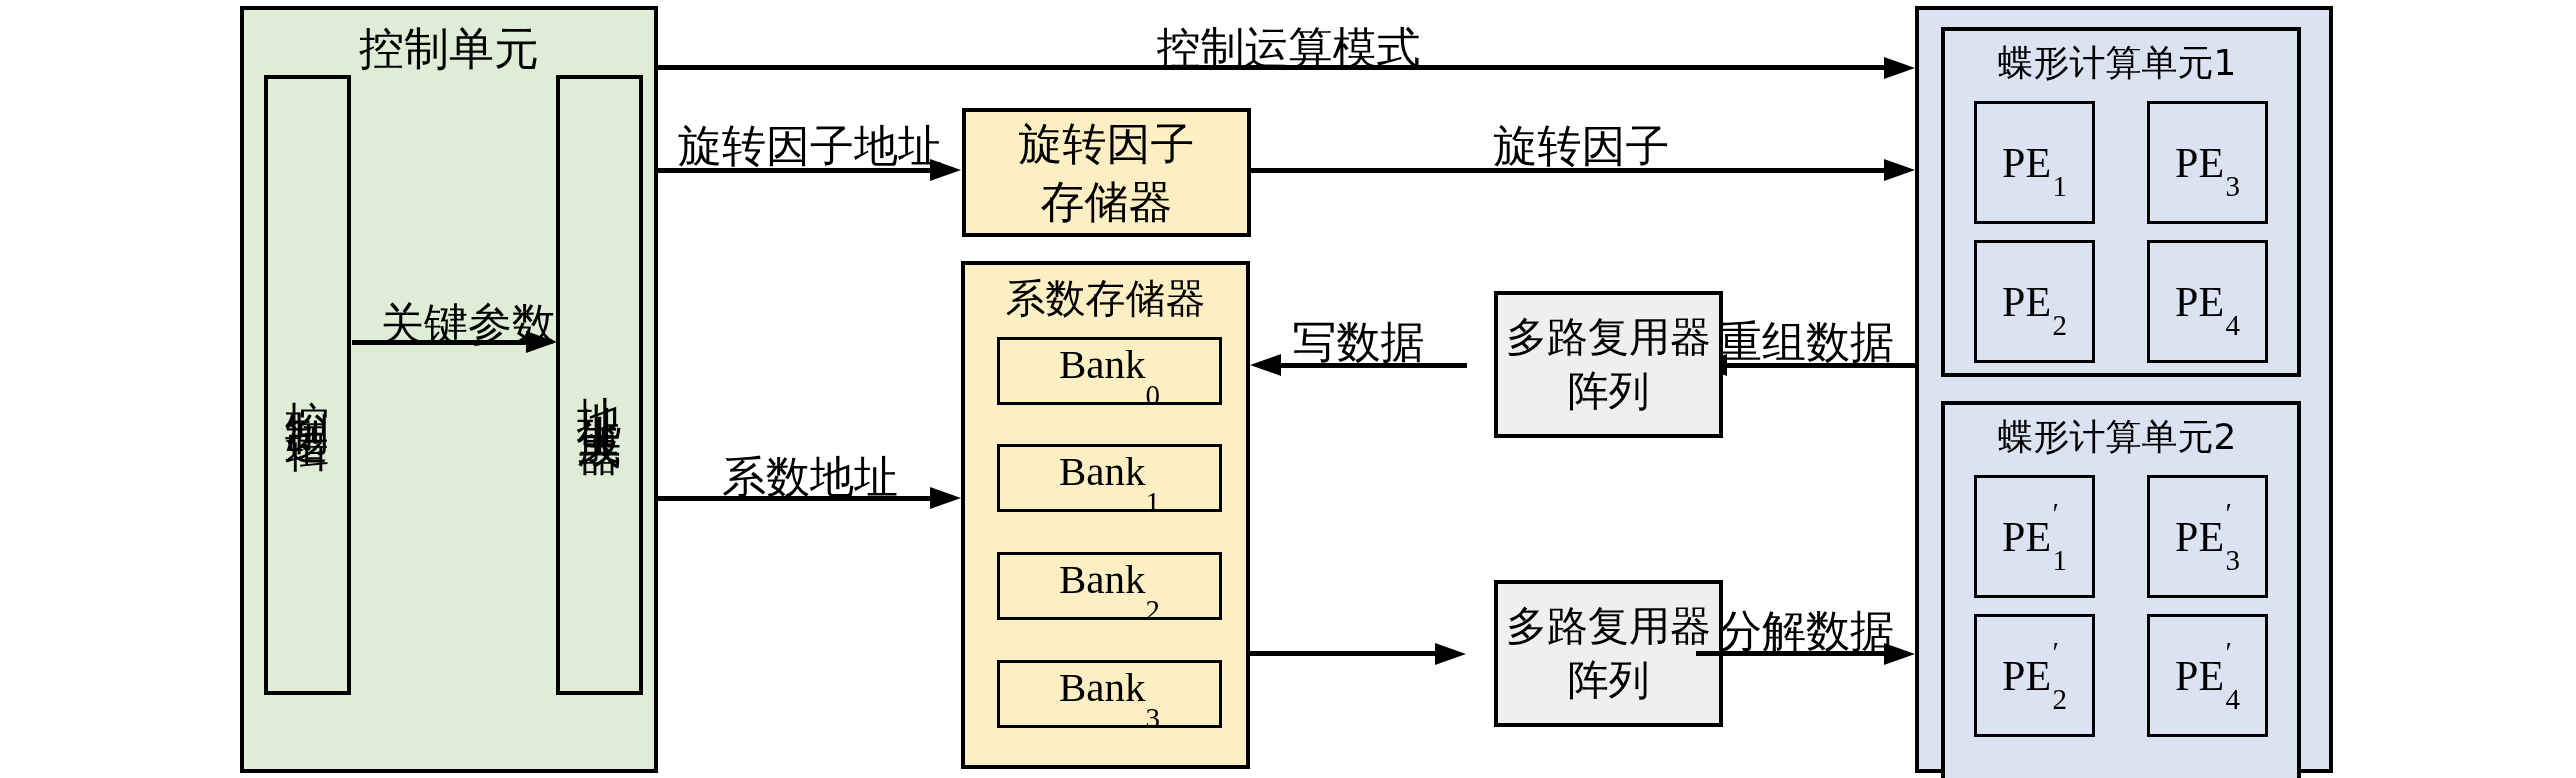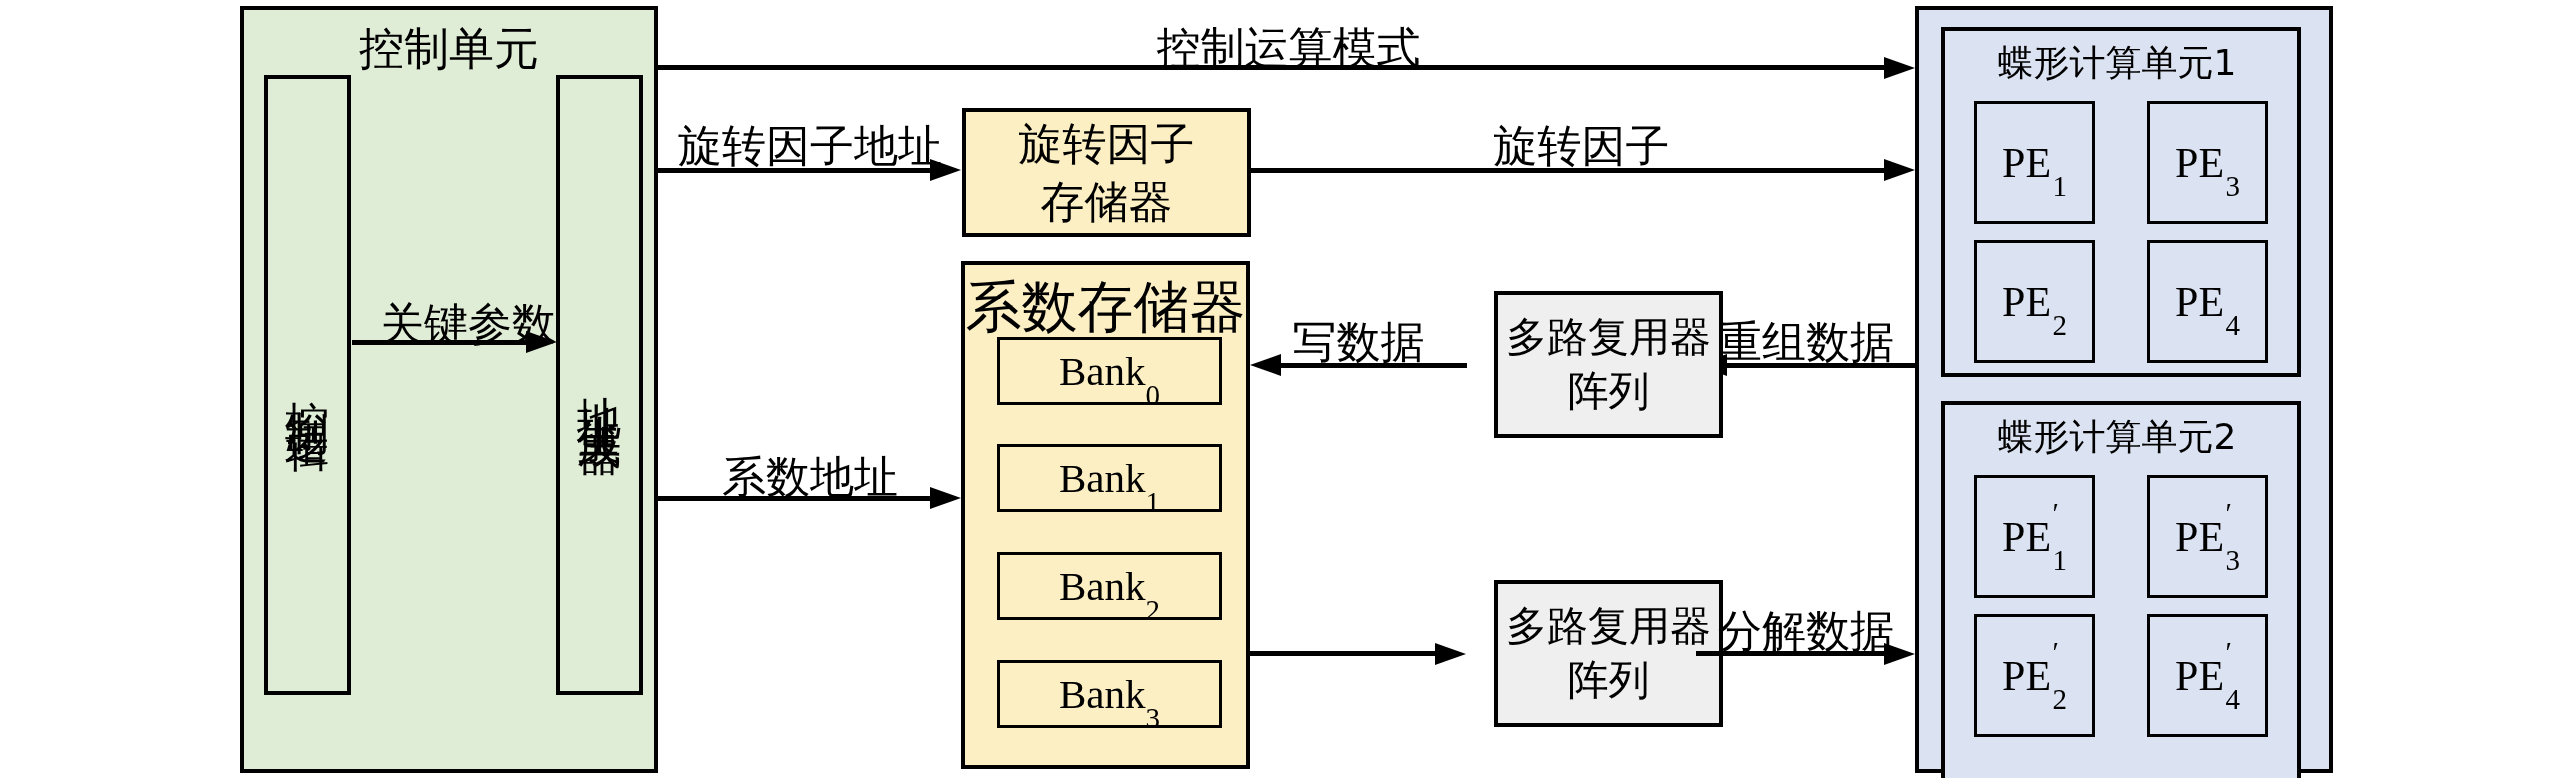--- a/index.html
+++ b/index.html
@@ -42,21 +42,21 @@
     border-left:31px solid #000;
   }
   .ahead-l{
     position:absolute;width:0;height:0;
     border-top:11.6px solid transparent;border-bottom:11.6px solid transparent;
     border-right:31px solid #000;
   }
   .bank{
     position:absolute;box-sizing:border-box;border:3.4px solid #000;
     left:32px;width:225px;height:68px;
-    display:flex;align-items:center;justify-content:center;
+    display:flex;align-items:flex-start;justify-content:center;
     font-family:"Liberation Serif","DejaVu Serif",serif;
     font-size:41px;background:var(--c-yellow,#fcefc3);
   }
   .sub{font-size:29px;align-self:flex-end;transform:translateY(9.5px);}
   .pe{
     position:absolute;box-sizing:border-box;border:3.4px solid #000;
     width:121px;height:123px;
     display:flex;align-items:center;justify-content:center;
     font-family:"Liberation Serif","DejaVu Serif",serif;
     font-size:42px;background:var(--c-blue,#dbe2f1);
@@ -106,21 +106,21 @@
 
   <div class="lbl" style="left:1377px;top:114px;width:409px;">旋转因子</div>
   <div class="aline" style="left:1251px;top:168px;width:634px;"></div>
   <div class="ahead-r" style="left:1884px;top:159px;"></div>
 
   <div class="lbl" style="left:607px;top:445px;width:406px;">系数地址</div>
   <div class="aline" style="left:657px;top:496px;width:274px;"></div>
   <div class="ahead-r" style="left:930px;top:487px;"></div>
 
   <div class="box yellow" style="left:961px;top:261px;width:289px;height:508px;">
-    <div class="title-top" style="top:9.5px;font-size:56px;">系数存储器</div>
+    <div class="title-top" style="top:9.5px;font-size:40px;">系数存储器</div>
     <div class="bank" style="top:72px;">
       <span>Bank</span>
         <span class="sub">0</span>
     </div>
     <div class="bank" style="top:179px;">
       <span>Bank</span>
         <span class="sub">1</span>
     </div>
     <div class="bank" style="top:287px;">
       <span>Bank</span>

